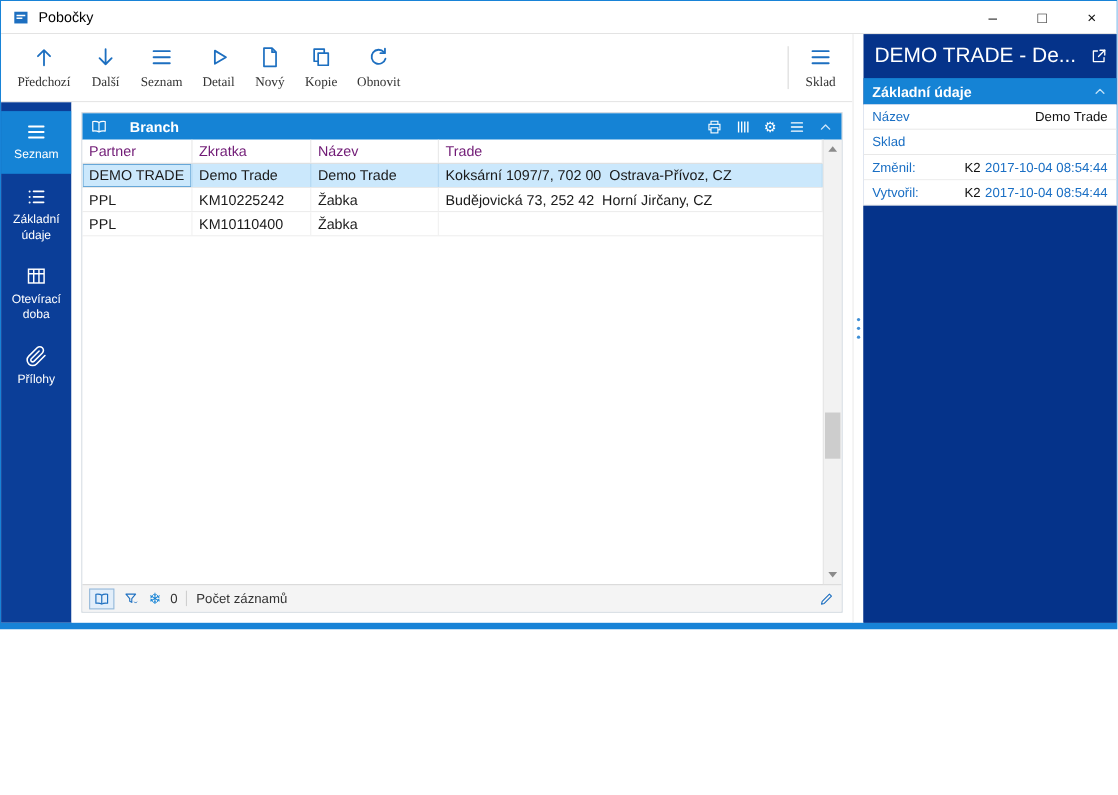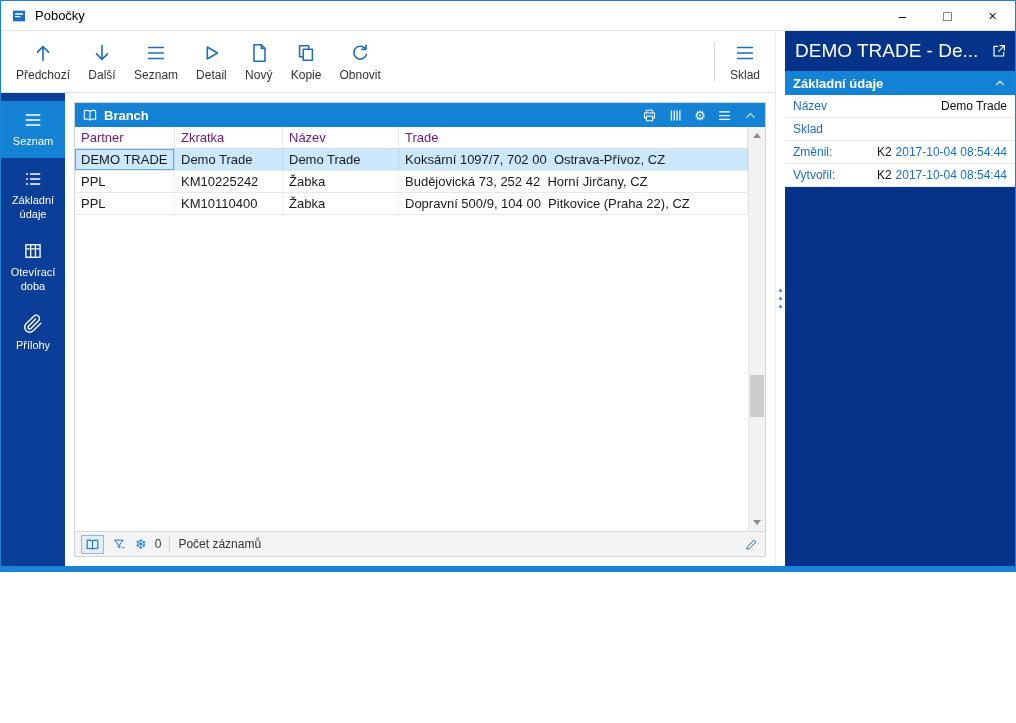--- a/index.html
+++ b/index.html
@@ -21,41 +21,41 @@
   .body-row { flex:1; display:flex; min-height:0; }
 
   
   .left-main { width:774px; flex:0 0 774px; display:flex; flex-direction:column; min-height:0; }
 
   .toolbar { flex:0 0 62px; height:62px; display:flex; align-items:stretch; padding:3px 6px;
              background:#fff; border-bottom:1px solid #e0e0e0; }
   .tb-btn { display:flex; flex-direction:column; align-items:center; justify-content:center;
             gap:4px; padding:2px 9px; min-width:46px; }
   .tb-btn svg { width:22px; height:22px; }
-  .tb-label { font-size:12px; color:#333; white-space:nowrap; }
+  .tb-label { font-size:12px; color:#333; white-space:nowrap;font-family:Liberation Serif, serif; }
   .tb-spacer { flex:1; }
   .tb-sep { width:1px; background:#d9d9d9; margin:8px 6px; }
 
   .content-row { flex:1; display:flex; min-height:0; }
 
   
   .sidebar { width:64px; flex:0 0 64px; background:#0b3e98; padding-top:8px;
              display:flex; flex-direction:column; }
   .sb-item { display:flex; flex-direction:column; align-items:center; gap:5px;
              padding:9px 2px; color:#fff; font-size:11px; line-height:1.25; text-align:center;
              margin-bottom:2px; }
   .sb-item.active { background:#1583d5; }
   .sb-item svg { width:20px; height:20px; }
 
   
   .main-area { flex:1; background:#fff; padding:9px; min-width:0; }
   .panel { height:100%; border:1px solid #ccd4dc; display:flex; flex-direction:column; background:#fff; }
 
   .panel-head { flex:0 0 24px; height:24px; background:#1583d5; color:#fff; display:flex;
-                align-items:center; padding:0 7px; gap:6px; }
+                align-items:center; padding:0 7px; gap:20px; }
   .panel-title { font-weight:bold; font-size:13px; }
   .ph-icons { margin-left:auto; display:flex; align-items:center; gap:11px; }
   .ph-icons svg { width:15px; height:15px; display:block; }
   .ph-glyph { font-size:13px; color:#fff; line-height:1; }
 
   .panel-body { flex:1; display:flex; min-height:0; }
   .grid-area { flex:1; display:flex; flex-direction:column; min-width:0; }
 
   .hdr-row { display:grid; grid-template-columns:100px 108px 116px 1fr; flex:0 0 22px; height:22px;
              border-bottom:1px solid #dcdcdc; background:#fff; }
@@ -272,21 +272,20 @@
                 <div class="row">
                   <div class="cell">PPL</div>
                   <div class="cell">KM10225242</div>
                   <div class="cell">Žabka</div>
                   <div class="cell">Budějovická 73, 252 42  Horní Jirčany, CZ</div>
                 </div>
                 <div class="row">
                   <div class="cell">PPL</div>
                   <div class="cell">KM10110400</div>
                   <div class="cell">Žabka</div>
-                  <div class="cell">Dopravní 500/9, 104 00  Pitkovice (Praha 22), CZ</div>
                 </div>
                 <div class="grid-filler"></div>
               </div>
 
               <div class="vscroll">
                 <div class="sc-arrow">
                     <div class="tri-up"></div>
                   </div>
                 <div class="sc-thumb"></div>
                 <div class="sc-arrow bottom">

